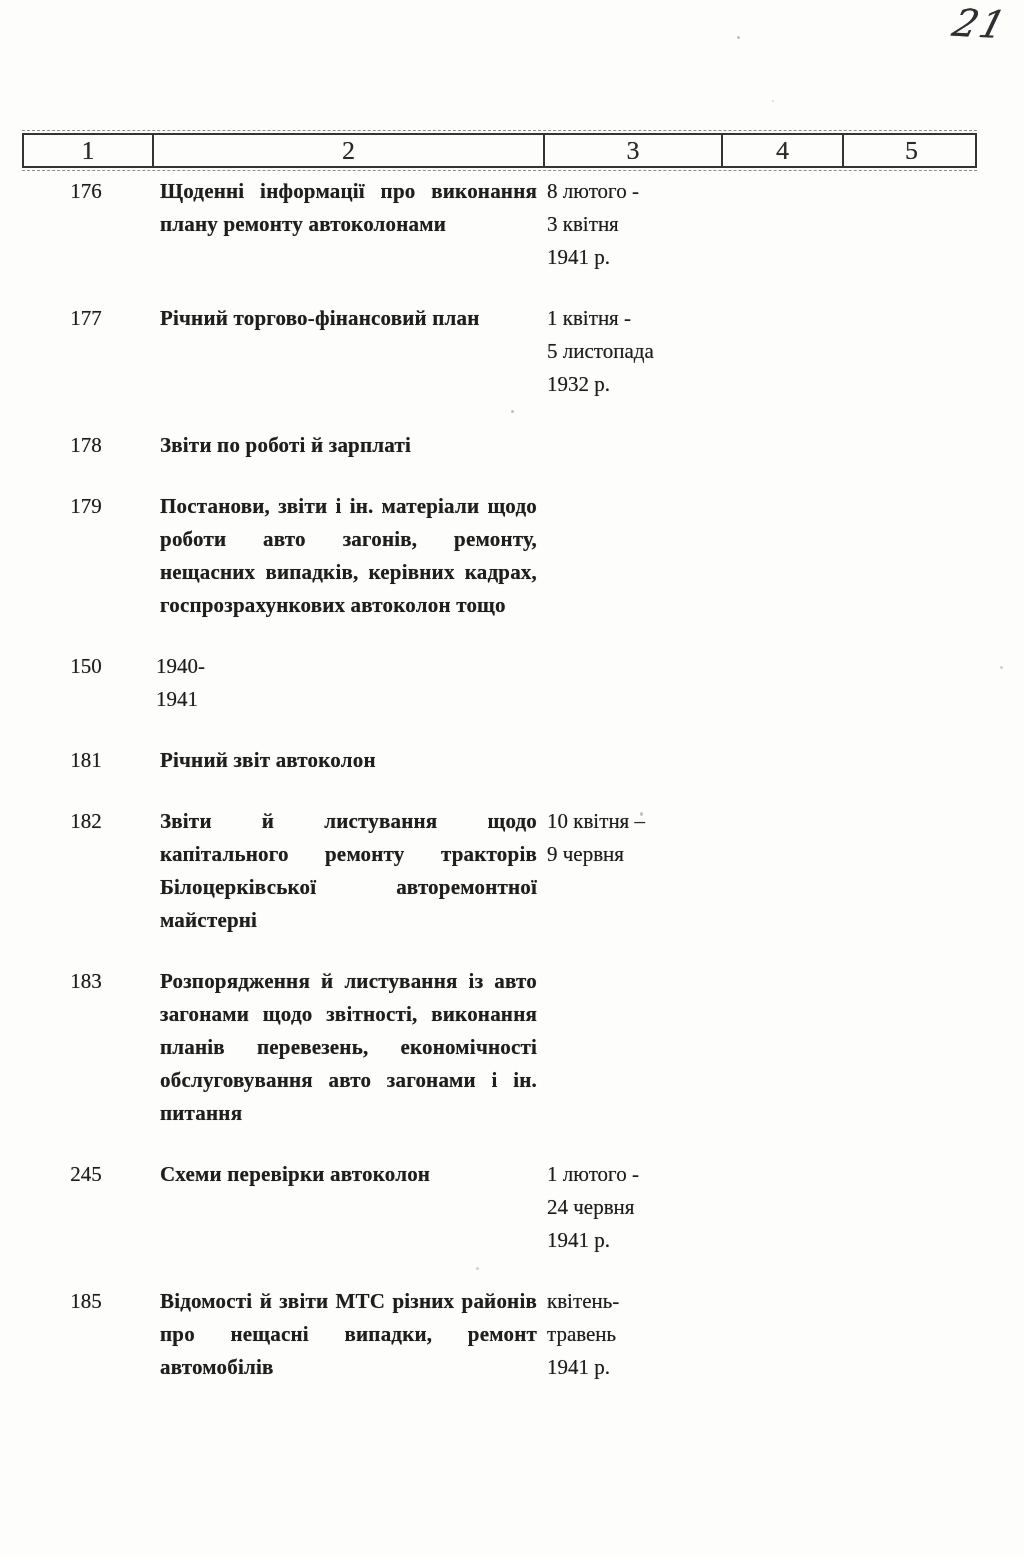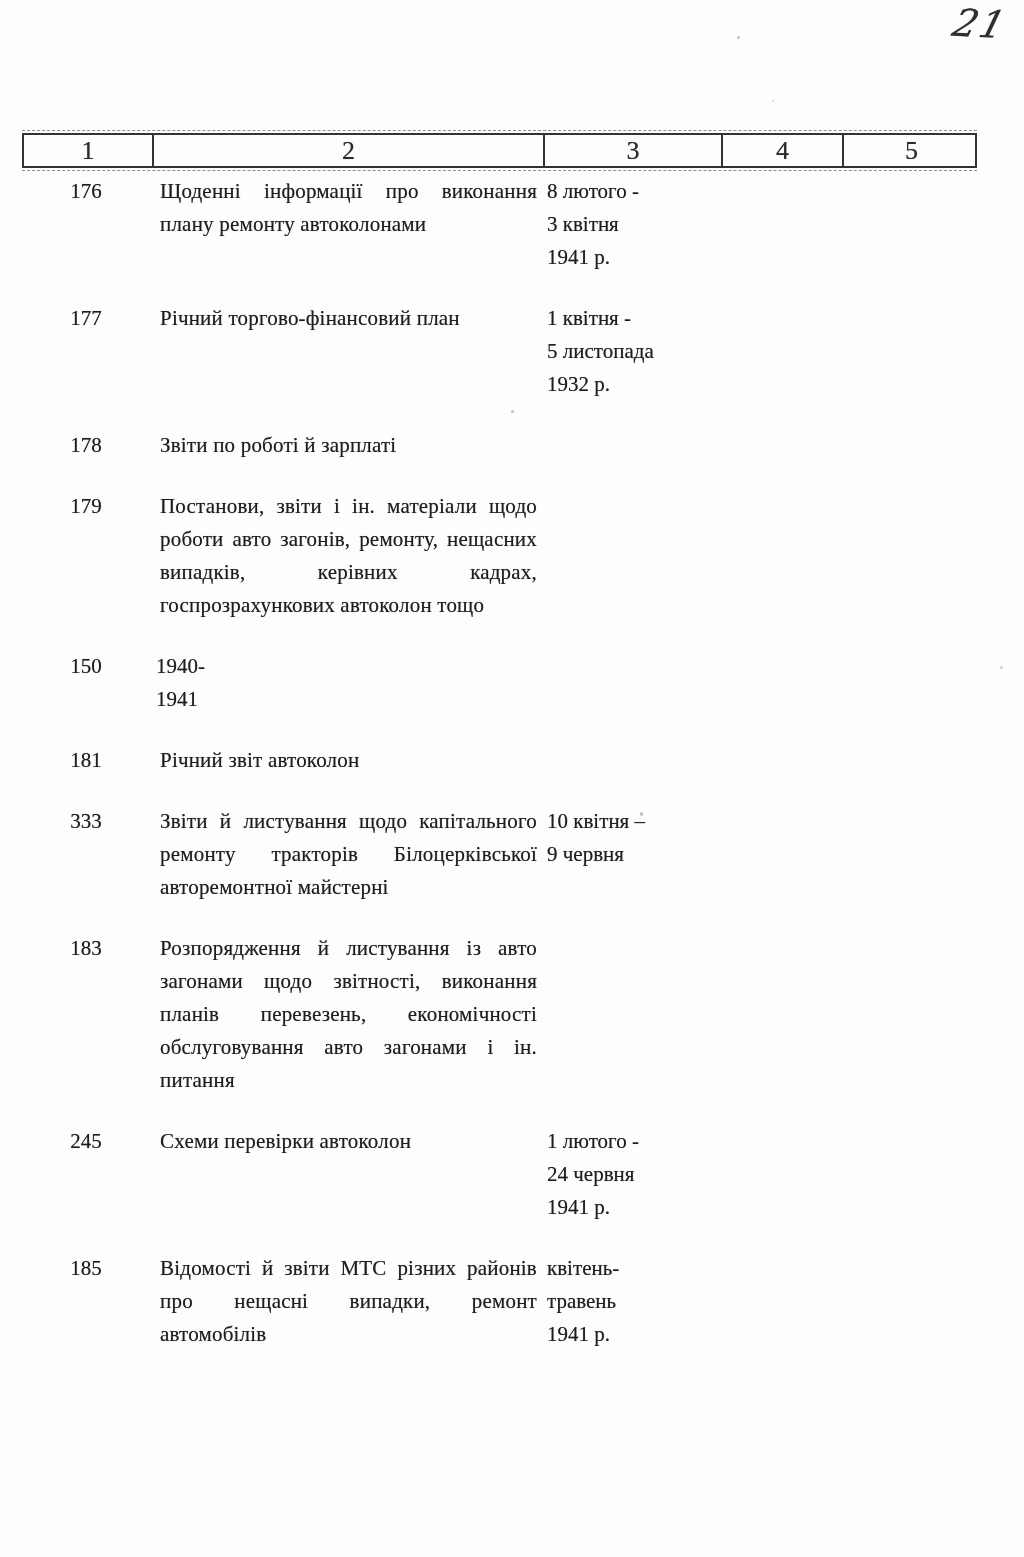--- a/index.html
+++ b/index.html
@@ -81,20 +81,21 @@
     line-height: 33px;
   }
   .cell-num {
     text-align: center;
   }
   .cell-desc {
     text-align: justify;
     text-align-last: left;
     padding: 0 4px 0 10px;
     letter-spacing: 0.2px;
+    font-weight: bold;
   }
   .cell-dates {
     white-space: pre-line;
     padding: 0 6px;
   }
   
   .cell, .th, .folio {
     text-shadow: 0 0 0.7px rgba(20,20,20,0.55);
   }
 </style>
@@ -174,21 +175,21 @@
 
       <div class="grid-row row">
         <div class="cell cell-num">181</div>
         <div class="cell cell-desc">Річний звіт автоколон</div>
         <div class="cell cell-dates"></div>
         <div class="cell"></div>
         <div class="cell"></div>
       </div>
 
       <div class="grid-row row">
-        <div class="cell cell-num">333</div>
+        <div class="cell cell-num">182</div>
         <div class="cell cell-desc">Звіти й листування щодо капітального ремонту тракторів Білоцерківської авторемонтної майстерні</div>
         <div class="cell cell-dates">10 квітня –
 9 червня</div>
         <div class="cell"></div>
         <div class="cell"></div>
       </div>
 
       <div class="grid-row row">
         <div class="cell cell-num">183</div>
         <div class="cell cell-desc">Розпорядження й листування із авто загонами щодо звітності, виконання планів перевезень, економічності обслуговування авто загонами і ін. питання</div>

